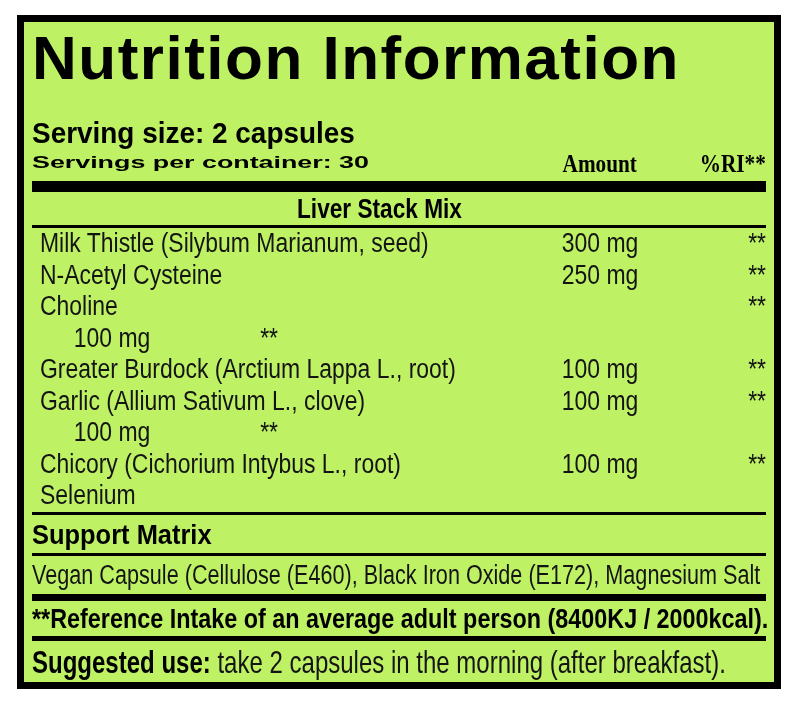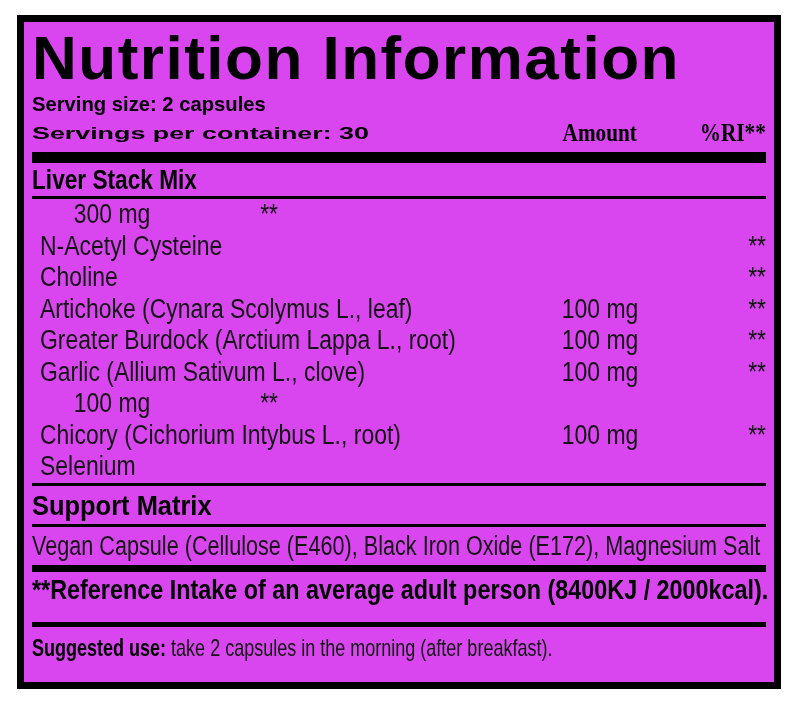--- a/index.html
+++ b/index.html
@@ -14,21 +14,21 @@
   }
   .label {
     position: absolute;
     left: 17px;
     top: 15px;
     width: 764px;
     height: 674px;
     box-sizing: border-box;
     border: 7px solid #000000;
     padding: 0 8px;
-    background: #d946ef;
+    background: #bef264;
     overflow: hidden;
   }
   .title {
     font-weight: bold;
     font-size: 62px;
     line-height: 62px;
     letter-spacing: 1.5px;
     margin-top: 5px;
     white-space: nowrap;
   }
@@ -36,49 +36,49 @@
   
   .cond, .cond-c, .cond-r {
     display: inline-block;
     white-space: nowrap;
     transform: scaleX(0.85);
   }
   .cond   { transform-origin: 0 50%; }
   .cond-c { transform-origin: 50% 50%; }
   .cond-r { transform-origin: 100% 50%; }
 
-  .serv-line { font-size: 21px; line-height: 30px; }
-  .header-row { display: flex; align-items: flex-start; line-height: 30px; }
+  .serv-line { font-size: 29px; line-height: 30px; margin-top: 29px; }
+  .header-row { display: flex; align-items: flex-end; line-height: 30px; }
   .name-col { flex: 1; min-width: 0; }
   .amt-col  { width: 160px; text-align: center; }
   .pct-col  { width: 86px;  text-align: right; }
   .col-hdr  { font-size: 25px; line-height: 28px; font-family: Liberation Serif, serif; }
 
   .bar-thick { height: 11px; background: #000000; margin-top: 3px; }
   .rule3 { height: 3px; background: #000000; }
   .rule7 { height: 7px; background: #000000; }
   .rule5 { height: 5px; background: #000000; }
 
-  .sec-header { font-size: 28px; line-height: 33px; }
+  .sec-header { font-size: 28px; line-height: 33px; text-align: center; }
   .sec-header-sm { font-size: 28px; line-height: 27px; padding: 6px 0 5px; }
 
   .row {
     display: flex;
     align-items: center;
     height: 31.5px;
     font-size: 27px;
     color: #141414;
   }
   .ind { padding-left: 8px; }
 
   .para { font-size: 27px; color: #141414; padding: 5px 0 4px; }
   .para > div { line-height: 29px; }
 
-  .foot { font-size: 28px; line-height: 28px; padding: 4px 0 18px; }
-  .sug  { font-size: 24px; line-height: 28px; padding: 7px 0 6px; color: #141414; }
+  .foot { font-size: 28px; line-height: 28px; padding: 4px 0 3px; }
+  .sug  { font-size: 32px; line-height: 28px; padding: 7px 0 6px; color: #141414; }
   .sug .b { color: #000000; }
 </style>
 </head>
 <body>
 
 <div class="label">
 
   <div class="title">Nutrition Information</div>
 
   <div class="serv-line">
@@ -99,33 +99,34 @@
 
   <div class="bar-thick"></div>
 
   <div class="sec-header">
     <span class="cond b" style="transform: scaleX(0.808824);">Liver Stack Mix</span>
   </div>
   <div class="rule3"></div>
 
   <div>
     <div class="row">
+      <div class="name-col ind"><span class="cond">Milk Thistle (Silybum Marianum, seed)</span></div>
       <div class="amt-col"><span class="cond-c">300 mg</span></div>
       <div class="pct-col"><span class="cond-r">**</span></div>
     </div>
     <div class="row">
       <div class="name-col ind"><span class="cond">N-Acetyl Cysteine</span></div>
+      <div class="amt-col"><span class="cond-c">250 mg</span></div>
       <div class="pct-col"><span class="cond-r">**</span></div>
     </div>
     <div class="row">
       <div class="name-col ind"><span class="cond">Choline</span></div>
       <div class="pct-col"><span class="cond-r">**</span></div>
     </div>
     <div class="row">
-      <div class="name-col ind"><span class="cond">Artichoke (Cynara Scolymus L., leaf)</span></div>
       <div class="amt-col"><span class="cond-c">100 mg</span></div>
       <div class="pct-col"><span class="cond-r">**</span></div>
     </div>
     <div class="row">
       <div class="name-col ind"><span class="cond">Greater Burdock (Arctium Lappa L., root)</span></div>
       <div class="amt-col"><span class="cond-c">100 mg</span></div>
       <div class="pct-col"><span class="cond-r">**</span></div>
     </div>
     <div class="row">
       <div class="name-col ind"><span class="cond">Garlic (Allium Sativum L., clove)</span></div>

